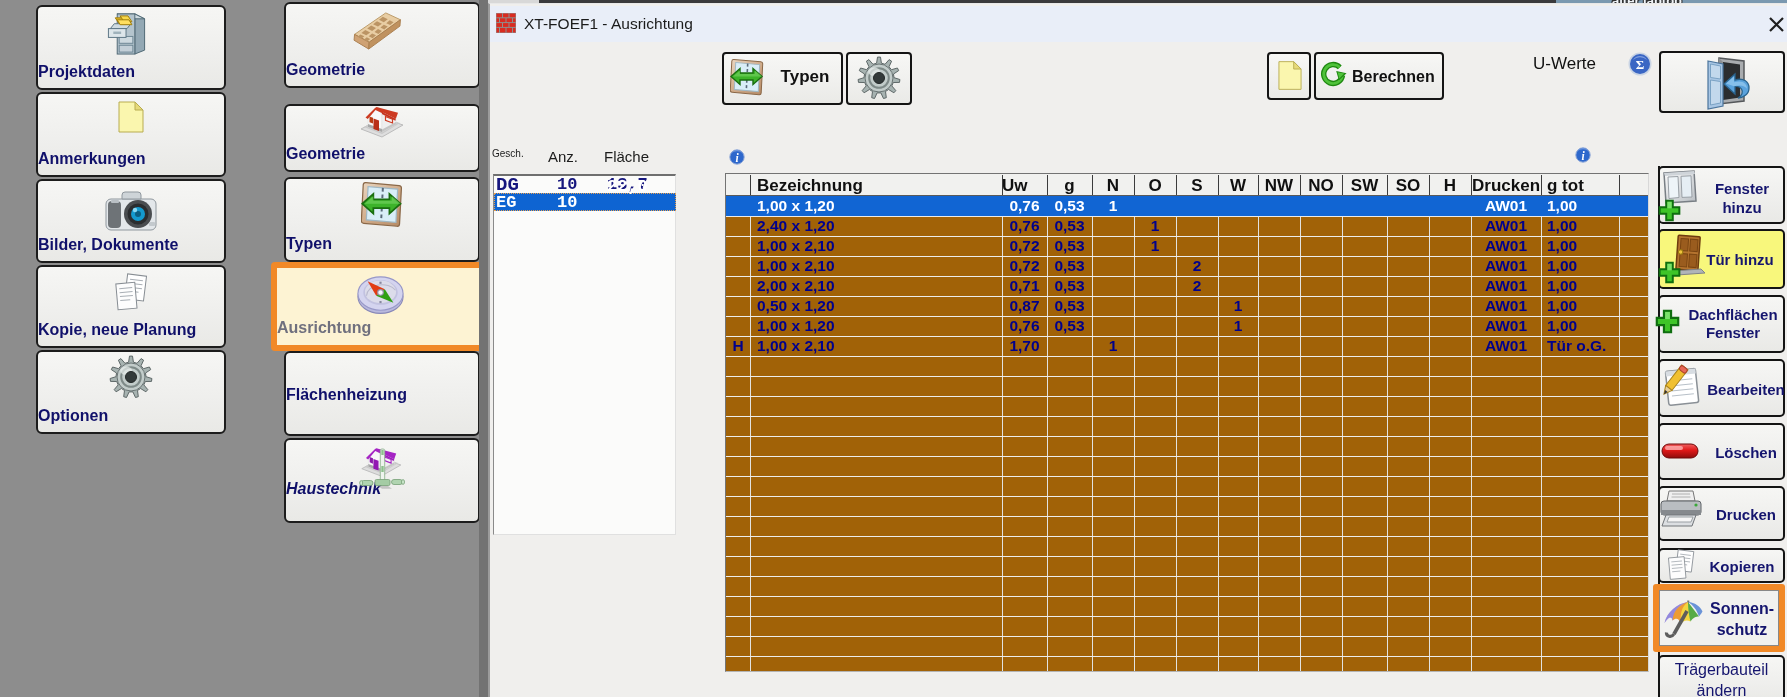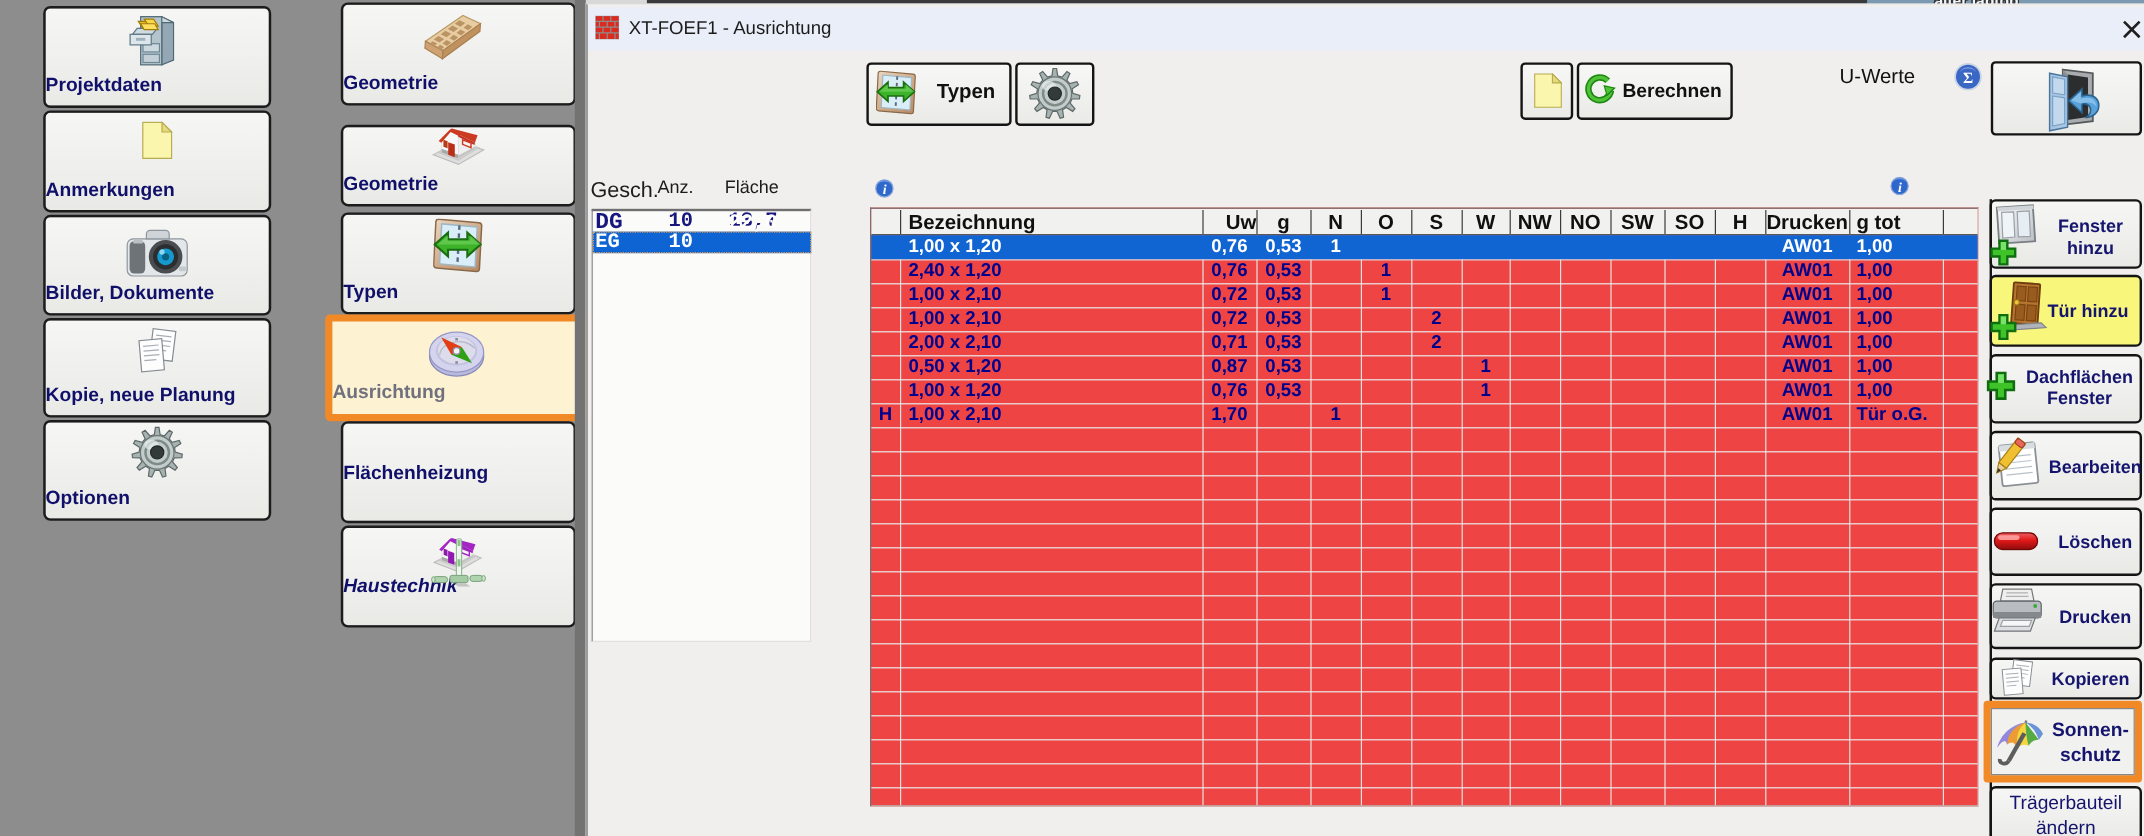--- a/index.html
+++ b/index.html
@@ -268,42 +268,42 @@
 <svg class="ic" style="left:1701px;top:55px;" width="50" height="55" viewBox="0 0 50 55">
 <polygon points="18,3 43,6 43,46 18,49" fill="#a9acaf" stroke="#55585b" stroke-width="1.5"></polygon>
 <polygon points="22,7 39,9.5 39,42.5 22,45" fill="#2b2d2f"></polygon>
 <polygon points="18,3 22,7 22,45 18,49" fill="#8d9093"></polygon>
 <polygon points="7,6 22,9 22,51 7,54" fill="#a8c6e4" stroke="#4a749c" stroke-width="1.2"></polygon>
 <polygon points="9.5,9 19.5,11 19.5,24 9.5,22.5" fill="#c2d8ec" stroke="#7aa2c4"></polygon>
 <polygon points="9.5,25 19.5,26.5 19.5,48 9.5,50" fill="#c2d8ec" stroke="#7aa2c4"></polygon>
 <path d="M23,29 l11,-10 v6 c9,-2.5 14,2 14,8 c0,6 -5,9.5 -11,10 c4,-2.5 5.5,-6 3.5,-9 c-1.5,-2.2 -4,-3 -6.5,-2.4 v7.4 z" fill="#5aa2dc" stroke="#2a648e" stroke-width="1.3"></path>
 <path d="M25,28.6 l8,-7.2 v5.8 c9,-2.5 13,1.6 13,6.6 c-2,-3 -6,-4.4 -13,-2.6 z" fill="#8ec4ec" opacity="0.85"></path>
 </svg>
-<div class="abs" style="left:492px;top:148px;font-size:18px;color:#1c1c1c;">Gesch.</div>
+<div class="abs" style="left:492px;top:148px;font-size:10px;color:#1c1c1c;">Gesch.</div>
 <div class="abs" style="left:548px;top:148px;font-size:15px;color:#1c1c1c;">Anz.</div>
 <div class="abs" style="left:604px;top:148px;font-size:15px;color:#1c1c1c;">Fläche</div>
 <div class="abs" style="left:493px;top:174px;width:183px;height:361px;background:#fbfbfa;border:1px solid #e0e0e0;border-top:2px solid #6f6f6f;border-left:1px solid #8a8a8a;box-sizing:border-box;"></div>
 <div class="abs" style="left:496px;top:176px;font-family:'Liberation Mono',monospace;font-weight:bold;font-size:19px;line-height:18px;color:#16167e;">DG</div>
 <div class="abs" style="left:557px;top:176px;font-family:'Liberation Mono',monospace;font-weight:bold;font-size:17px;line-height:18px;color:#16167e;">10</div>
 <div class="abs" style="left:607px;top:176px;font-family:'Liberation Mono',monospace;font-weight:bold;font-size:17px;line-height:18px;color:#16167e;">13,7</div>
 <div class="abs" style="left:494px;top:193px;width:182px;height:18px;background:#0e64d2;border:1px dotted #e8a050;box-sizing:border-box;"></div>
 <div class="abs" style="left:496px;top:194px;font-family:'Liberation Mono',monospace;font-weight:bold;font-size:17px;line-height:18px;color:#fff;">EG</div>
 <div class="abs" style="left:557px;top:194px;font-family:'Liberation Mono',monospace;font-weight:bold;font-size:17px;line-height:18px;color:#fff;">10</div>
 <div class="abs" style="left:607px;top:178px;font-family:'Liberation Mono',monospace;font-weight:bold;font-size:17px;line-height:18px;color:#fff;">22,0</div>
 <svg class="ic" style="left:729px;top:149px;" width="16" height="16" viewBox="0 0 16 16">
 <circle cx="8" cy="8" r="7.2" fill="#2e68cc" stroke="#8fa8d8"></circle>
 <path d="M8,1 a7,7 0 0 1 6,3.5 a9,9 0 0 0 -12,0 a7,7 0 0 1 6,-3.5" fill="#6f96dc"></path>
 <text x="8.2" y="12.6" font-size="11.5" font-weight="bold" font-style="italic" fill="#fff" text-anchor="middle" font-family="Liberation Serif,serif">i</text>
 </svg>
 <svg class="ic" style="left:1575px;top:147px;" width="16" height="16" viewBox="0 0 16 16">
 <circle cx="8" cy="8" r="7.2" fill="#2e68cc" stroke="#8fa8d8"></circle>
 <path d="M8,1 a7,7 0 0 1 6,3.5 a9,9 0 0 0 -12,0 a7,7 0 0 1 6,-3.5" fill="#6f96dc"></path>
 <text x="8.2" y="12.6" font-size="11.5" font-weight="bold" font-style="italic" fill="#fff" text-anchor="middle" font-family="Liberation Serif,serif">i</text>
 </svg>
-<div class="abs" style="left:725px;top:173px;width:924px;height:499px;background:#ef4444;border-left:1px solid #737373;border-top:1px solid #737373;border-right:1px solid #d8d8d8;border-bottom:1px solid #b4b4b4;box-sizing:border-box;overflow:hidden;">
+<div class="abs" style="left:725px;top:173px;width:924px;height:499px;background:#a16207;border-left:1px solid #737373;border-top:1px solid #737373;border-right:1px solid #d8d8d8;border-bottom:1px solid #b4b4b4;box-sizing:border-box;overflow:hidden;">
 <div class="abs" style="left:24px;top:22px;width:1px;height:477px;background:#e2e2e0;"></div>
 <div class="abs" style="left:276px;top:22px;width:1px;height:477px;background:#e2e2e0;"></div>
 <div class="abs" style="left:321px;top:22px;width:1px;height:477px;background:#e2e2e0;"></div>
 <div class="abs" style="left:366px;top:22px;width:1px;height:477px;background:#e2e2e0;"></div>
 <div class="abs" style="left:408px;top:22px;width:1px;height:477px;background:#e2e2e0;"></div>
 <div class="abs" style="left:450px;top:22px;width:1px;height:477px;background:#e2e2e0;"></div>
 <div class="abs" style="left:492px;top:22px;width:1px;height:477px;background:#e2e2e0;"></div>
 <div class="abs" style="left:532px;top:22px;width:1px;height:477px;background:#e2e2e0;"></div>
 <div class="abs" style="left:574px;top:22px;width:1px;height:477px;background:#e2e2e0;"></div>
 <div class="abs" style="left:616px;top:22px;width:1px;height:477px;background:#e2e2e0;"></div>
@@ -345,21 +345,21 @@
 <div class="abs" style="left:492px;top:1px;width:1px;height:20px;background:#3c3c3c;"></div>
 <div class="abs" style="left:532px;top:1px;width:1px;height:20px;background:#3c3c3c;"></div>
 <div class="abs" style="left:574px;top:1px;width:1px;height:20px;background:#3c3c3c;"></div>
 <div class="abs" style="left:616px;top:1px;width:1px;height:20px;background:#3c3c3c;"></div>
 <div class="abs" style="left:661px;top:1px;width:1px;height:20px;background:#3c3c3c;"></div>
 <div class="abs" style="left:703px;top:1px;width:1px;height:20px;background:#3c3c3c;"></div>
 <div class="abs" style="left:745px;top:1px;width:1px;height:20px;background:#3c3c3c;"></div>
 <div class="abs" style="left:815px;top:1px;width:1px;height:20px;background:#3c3c3c;"></div>
 <div class="abs" style="left:893px;top:1px;width:1px;height:20px;background:#3c3c3c;"></div>
 <div class="abs" style="left:31px;top:2px;font-size:17px;font-weight:bold;color:#101010;">Bezeichnung</div>
-<div class="abs" style="left:276px;top:2px;width:45px;text-align:right;font-size:17px;font-weight:bold;color:#101010;">Uw</div>
+<div class="abs" style="left:276px;top:2px;width:45px;text-align:left;font-size:17px;font-weight:bold;color:#101010;">Uw</div>
 <div class="abs" style="left:321px;top:2px;width:45px;text-align:center;font-size:17px;font-weight:bold;color:#101010;">g</div>
 <div class="abs" style="left:366px;top:2px;width:42px;text-align:center;font-size:17px;font-weight:bold;color:#101010;">N</div>
 <div class="abs" style="left:408px;top:2px;width:42px;text-align:center;font-size:17px;font-weight:bold;color:#101010;">O</div>
 <div class="abs" style="left:450px;top:2px;width:42px;text-align:center;font-size:17px;font-weight:bold;color:#101010;">S</div>
 <div class="abs" style="left:492px;top:2px;width:40px;text-align:center;font-size:17px;font-weight:bold;color:#101010;">W</div>
 <div class="abs" style="left:532px;top:2px;width:42px;text-align:center;font-size:17px;font-weight:bold;color:#101010;">NW</div>
 <div class="abs" style="left:574px;top:2px;width:42px;text-align:center;font-size:17px;font-weight:bold;color:#101010;">NO</div>
 <div class="abs" style="left:616px;top:2px;width:45px;text-align:center;font-size:17px;font-weight:bold;color:#101010;">SW</div>
 <div class="abs" style="left:661px;top:2px;width:42px;text-align:center;font-size:17px;font-weight:bold;color:#101010;">SO</div>
 <div class="abs" style="left:703px;top:2px;width:42px;text-align:center;font-size:17px;font-weight:bold;color:#101010;">H</div>

